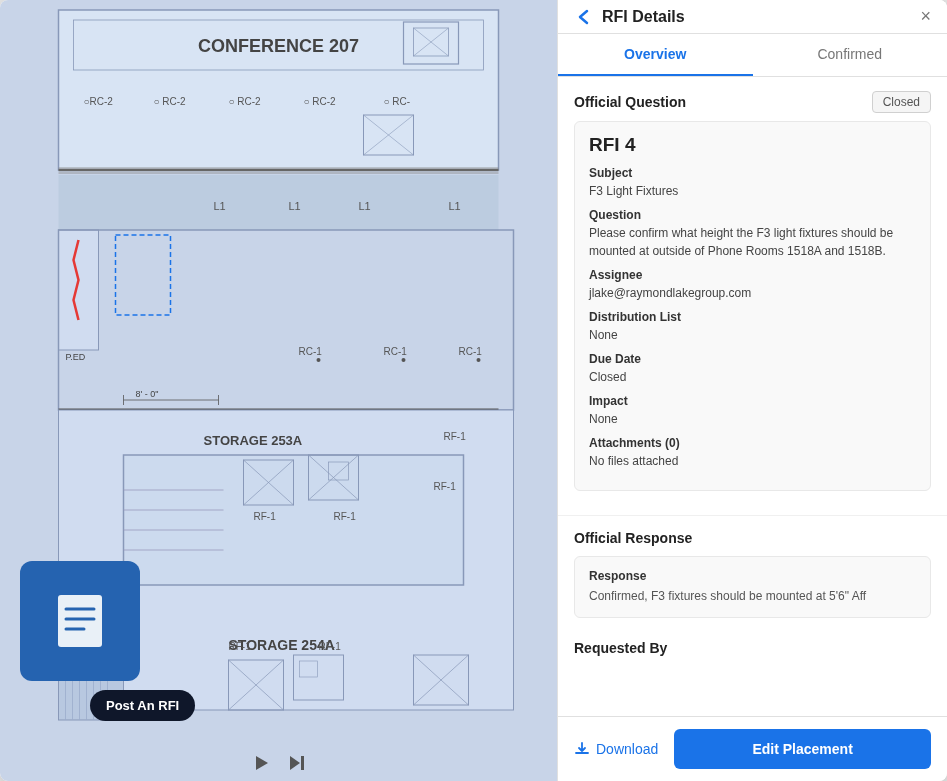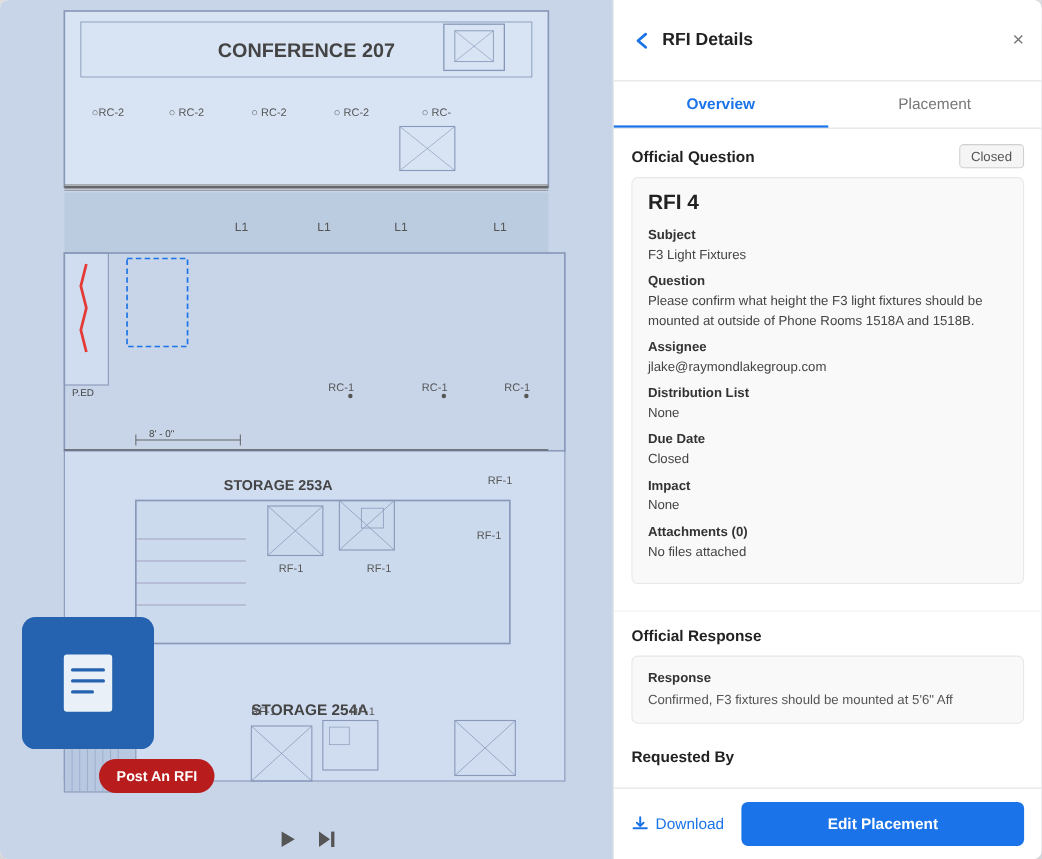--- a/index.html
+++ b/index.html
@@ -37,21 +37,21 @@
     .blueprint-svg {
       width: 100%;
       height: 100%;
     }
 
     
     .post-rfi-btn {
       position: absolute;
       bottom: 60px;
       left: 90px;
-      background: #b91c1c;
+      background: #0f172a;
       color: #fff;
       border: none;
       border-radius: 20px;
       padding: 8px 16px;
       font-size: 13px;
       font-weight: 600;
       cursor: pointer;
       z-index: 10;
     }
 
@@ -100,21 +100,21 @@
       display: flex;
       flex-direction: column;
       border-left: 1px solid #e0e0e0;
       box-shadow: -2px 0 8px rgba(0,0,0,0.1);
     }
 
     
     .panel-header {
       display: flex;
       align-items: center;
-      padding: 26px 16px;
+      padding: 6px 16px;
       border-bottom: 1px solid #e0e0e0;
       background: #fff;
     }
     .panel-back-btn {
       background: none;
       border: none;
       cursor: pointer;
       color: #1a73e8;
       margin-right: 8px;
       font-size: 18px;
@@ -442,21 +442,21 @@
         <svg width="20" height="20" viewBox="0 0 20 20">
           <polyline points="13,4 6,10 13,16" fill="none" stroke="#1a73e8" stroke-width="2.5" stroke-linecap="round" stroke-linejoin="round"></polyline>
         </svg>
       </button>
       <span class="panel-title">RFI Details</span>
       <button class="panel-close-btn">×</button>
     </div>
 
     <div class="panel-tabs">
       <button class="panel-tab active">Overview</button>
-      <button class="panel-tab">Placement</button>
+      <button class="panel-tab">Confirmed</button>
     </div>
 
     <div class="panel-body">
 
       <div class="section">
         <div class="section-header">
           <span class="section-title">Official Question</span>
           <span class="status-badge">Closed</span>
         </div>
 

